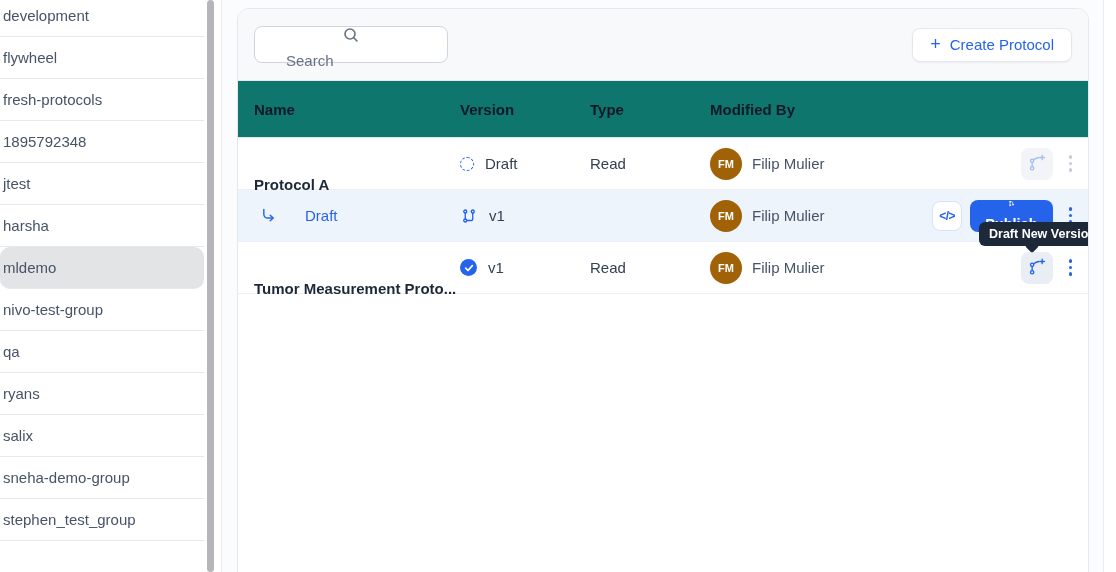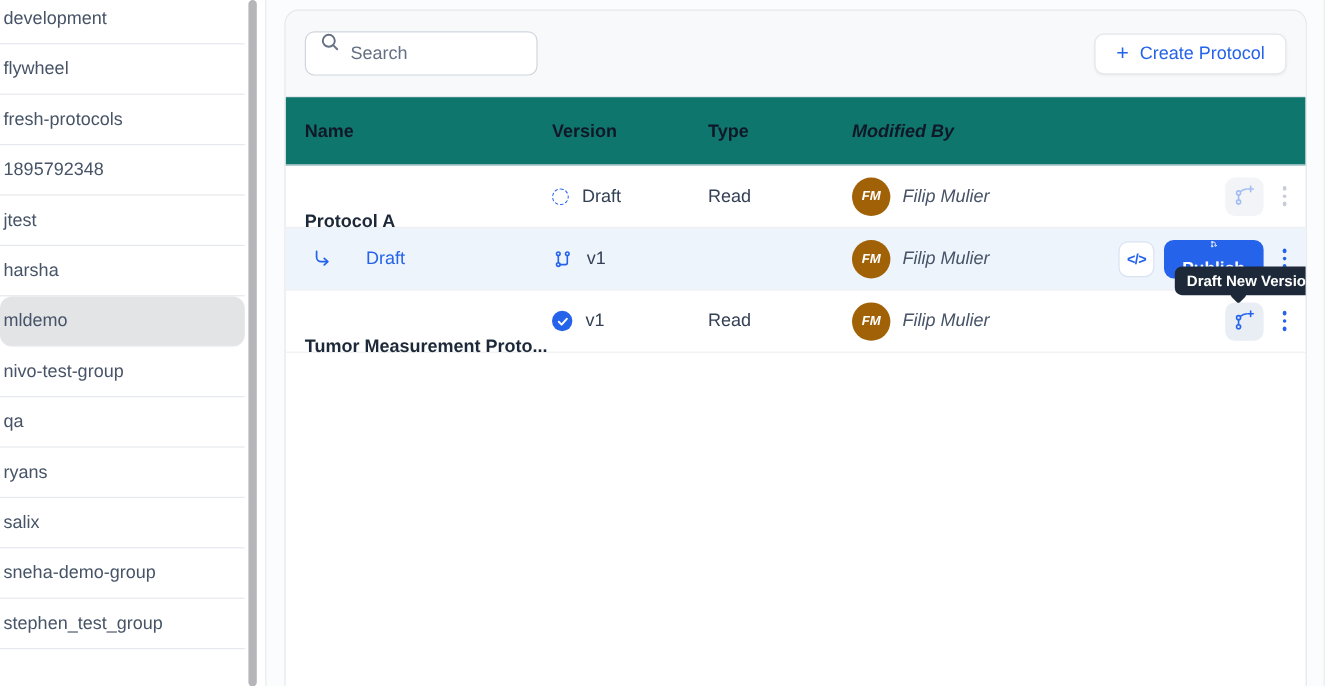--- a/index.html
+++ b/index.html
@@ -22,41 +22,41 @@
   .content-panel { position:absolute; left:221px; top:0; width:883px; height:572px;
     background:#fbfcfd; border-left:1px solid #e9ebee; border-right:1px solid #e9ebee; }
 
   
   .card { position:absolute; left:15px; top:8px; width:852px; height:600px;
     background:#fff; border:1px solid #e4e7ec; border-radius:12px; overflow:hidden; }
 
   .toolbar { height:72px; background:#f8f9fb; border-bottom:1px solid #e4e7ec;
     display:flex; align-items:center; justify-content:space-between; padding:0 16px; }
   .searchbox { width:194px; height:37px; background:#fff; border:1px solid #d0d5dd;
-    border-radius:8px; display:flex; padding:0 12px; gap:9px; }
+    border-radius:8px; display:flex; align-items:center; padding:0 12px; gap:9px;flex-direction:column; }
   .searchbox svg { flex:0 0 auto; }
   .searchbox input { border:none; outline:none; background:transparent; width:130px;
     font-family:"Liberation Sans",sans-serif; font-size:15px; color:#344054; }
   .searchbox input::placeholder { color:#667085; }
   .create-btn { height:34px; display:flex; align-items:center; gap:9px; padding:0 17px;
     background:#fff; border:1px solid #e4e7ec; border-radius:8px; cursor:pointer;
     color:#2563eb; font-size:15px; font-weight:500; box-shadow:0 1px 2px rgba(16,24,40,.05);
     font-family:"Liberation Sans",sans-serif; }
   .create-btn .plus { font-size:18px; font-weight:400; line-height:1; margin-top:-2px; }
 
   
   .thead { height:57px; display:flex; align-items:center; border-bottom:1px solid #e4e7ec;
     font-size:15px; font-weight:700; color:#101828; background:#0f766e; }
   .trow { position:relative; height:52px; display:flex; align-items:center;
     border-bottom:1px solid #edeff2; font-size:15px; color:#344054; }
   .trow.highlight { background:#eef4fc; }
   .col-name { width:222px; padding-left:16px; display:flex; align-items:center; overflow:hidden; white-space:nowrap; }
   .col-version { width:130px; display:flex; align-items:center; gap:11px; }
   .col-type { width:120px; }
-  .col-modified { flex:1; display:flex; align-items:center; gap:10px;font-style:italic; }
+  .col-modified { flex:1; display:flex; align-items:center; gap:10px; }
   .col-actions { display:flex; align-items:center; gap:14px; padding-right:14px; margin-left:auto; }
   .pname { font-weight:700; color:#1d2939;margin-top:42px; }
 
   .avatar { width:32px; height:32px; border-radius:50%; background:#a16207; color:#fff;
     display:flex; align-items:center; justify-content:center; font-size:11px; font-weight:700; }
   .muser { color:#475467; }
 
   .dashed-circle { width:14px; height:14px; border:1.6px dashed #2563eb; border-radius:50%; }
   .check-circle { width:17px; height:17px; border-radius:50%; background:#2563eb;
     display:flex; align-items:center; justify-content:center; }

